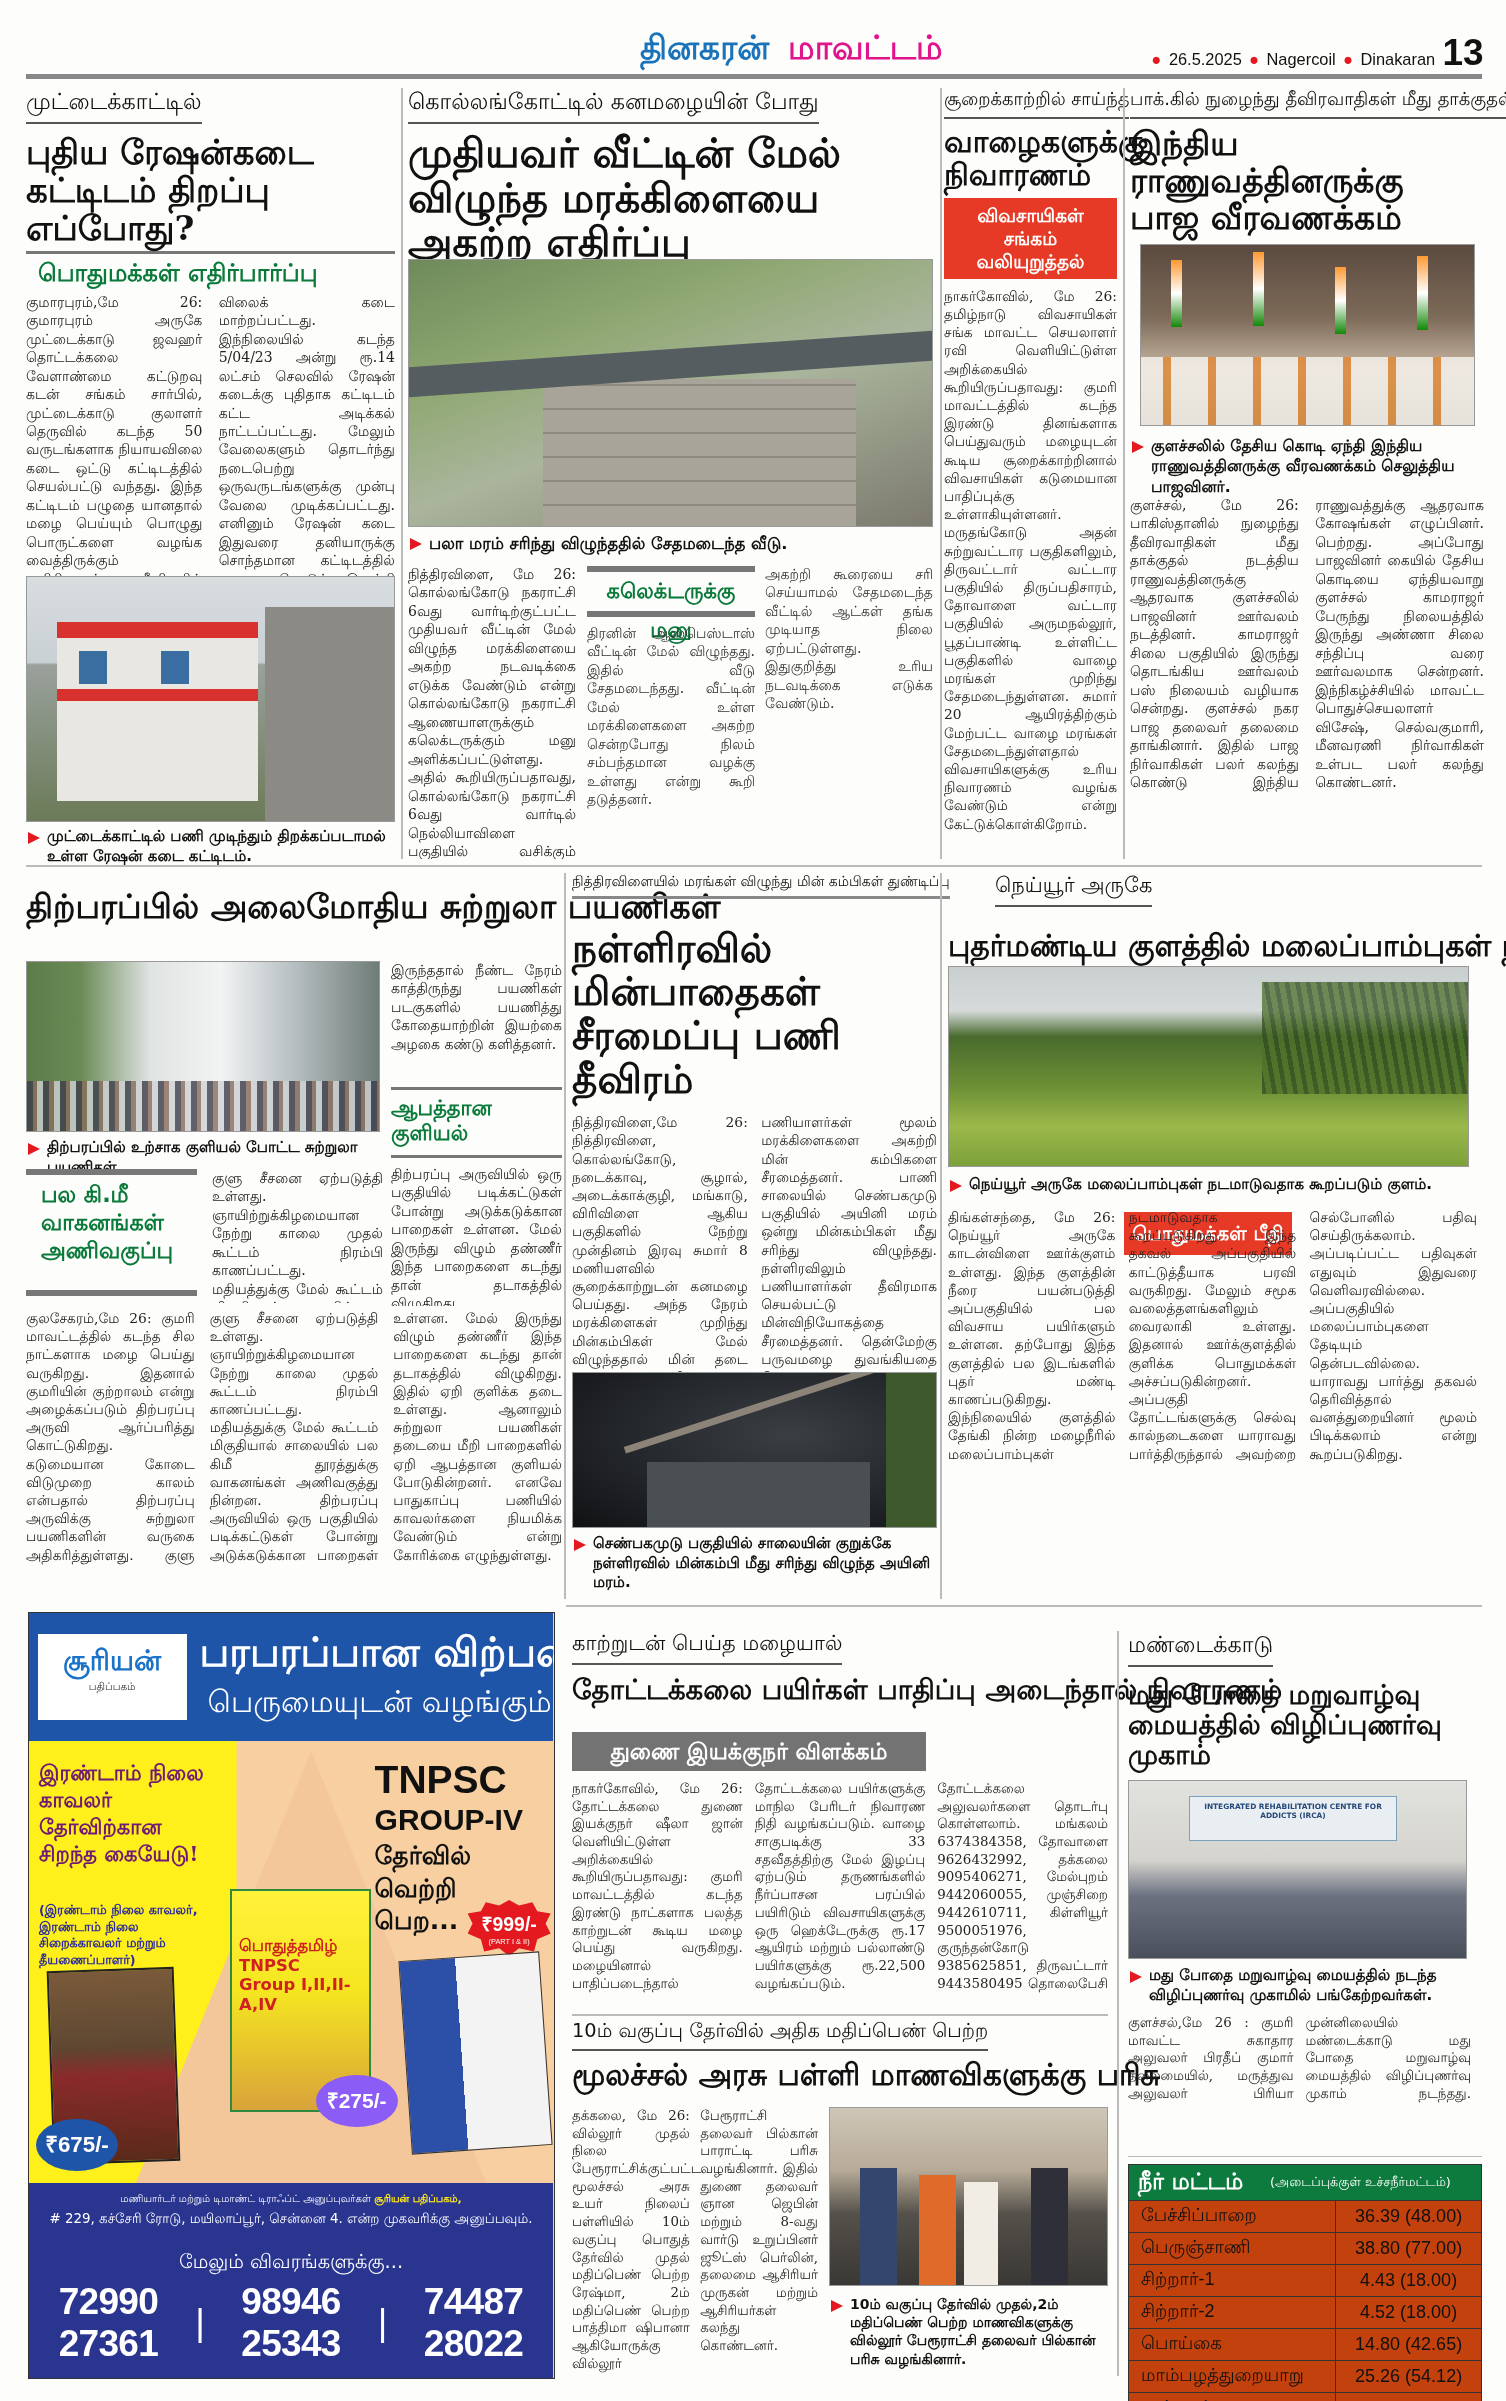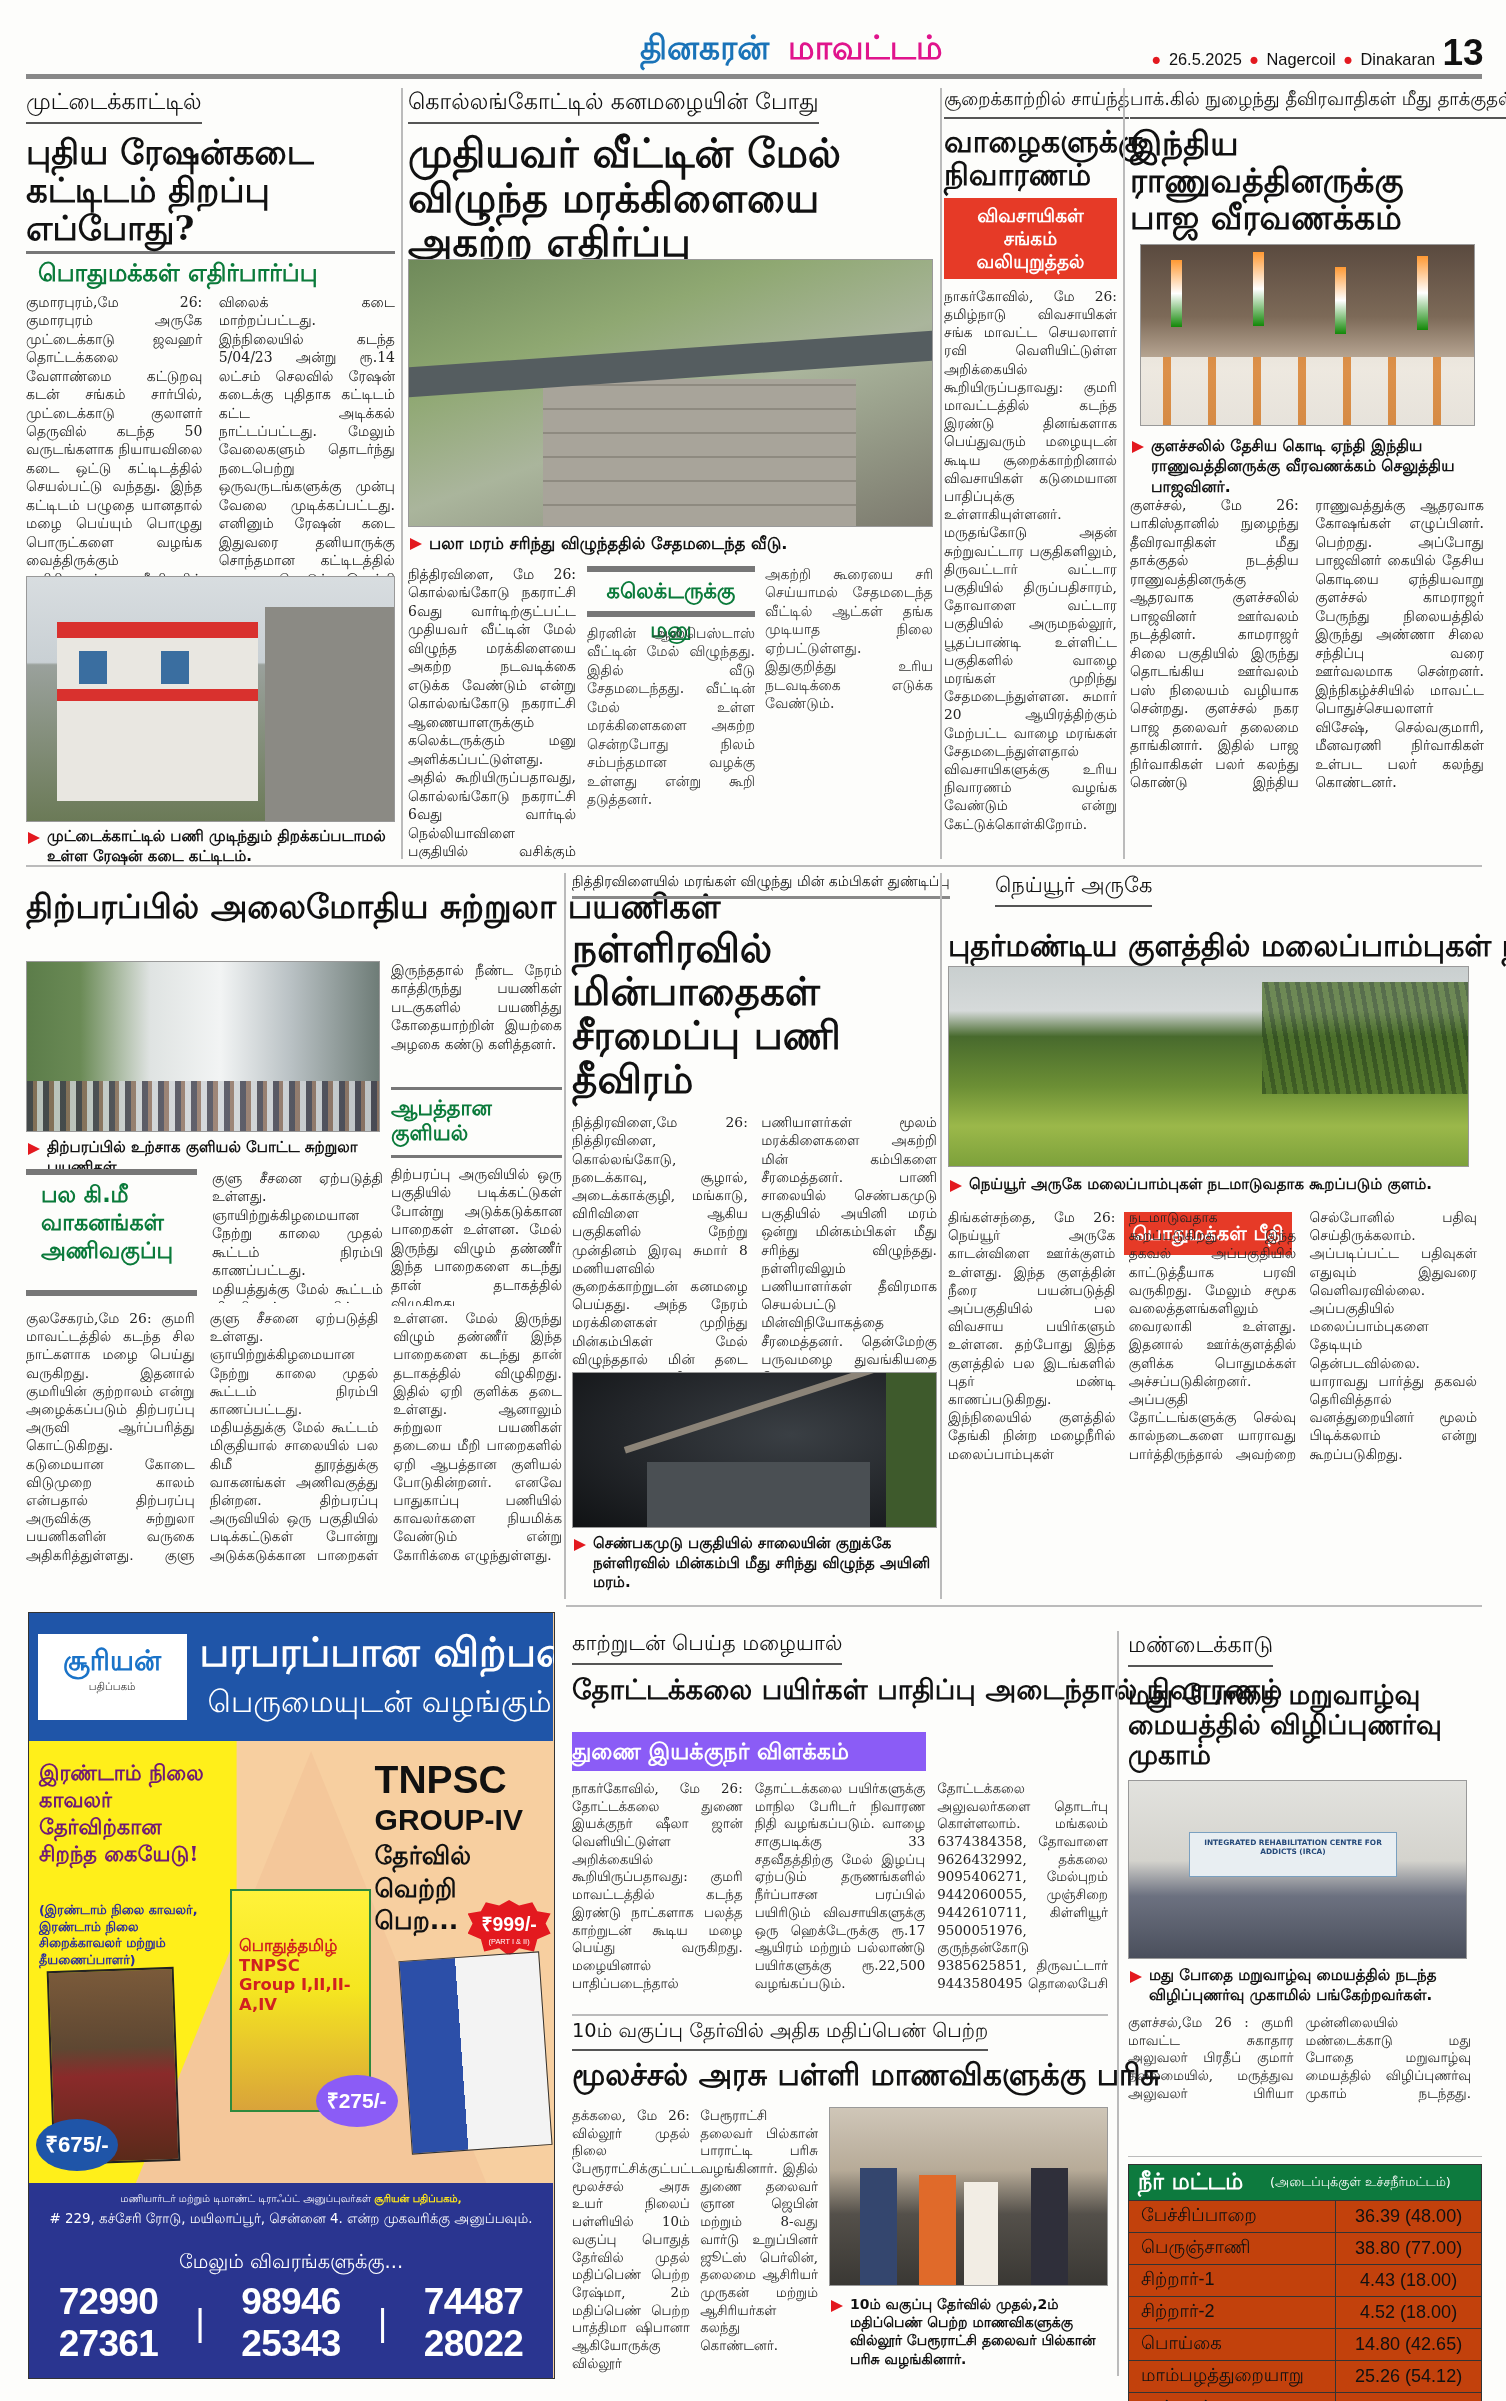--- a/index.html
+++ b/index.html
@@ -9,21 +9,21 @@
 .hl{font-family:"DejaVu Serif",serif;font-weight:bold;color:#111;line-height:1.12}
 .body{font-family:"DejaVu Serif",serif;font-size:15.6px;line-height:1.32;color:#222;text-align:justify;overflow:hidden}
 .cols2{column-count:2;column-gap:16.4px}
 .cap{font-family:"DejaVu Sans",sans-serif;font-size:16.4px;font-weight:bold;color:#111;line-height:1.3;padding-left:21px;position:relative}
 .cap:before{content:"";position:absolute;left:1.5px;top:4.5px;border-left:12px solid #e3191f;border-top:6.7px solid transparent;border-bottom:6.7px solid transparent}
 .vrule{position:absolute;width:1.5px;background:#bbb}
 .hrule{position:absolute;height:1.5px;background:#bbb}
 .photo{position:absolute;overflow:hidden;border:0.7px solid #999}
 .greenbox{color:#0a7a3a;font-family:"DejaVu Sans",sans-serif;font-weight:bold;text-align:center;border-top:6px solid #777;border-bottom:6px solid #777}
 .redtag{background:#e63a27;color:#fff;font-family:"DejaVu Sans",sans-serif;font-weight:bold;text-align:center}
-.bluetag{background:#8b5cf6;color:#fff;font-family:"DejaVu Sans",sans-serif;font-weight:bold;text-align:left}
+.bluetag{background:#737373;color:#fff;font-family:"DejaVu Sans",sans-serif;font-weight:bold;text-align:center}
 table.nm{border-collapse:collapse;width:100%;font-family:"Liberation Sans",sans-serif;font-size:18px}
 table.nm td{border:1.5px solid #333;background:#c2410c;padding:3px 12px;height:32px}
 table.nm td.v{text-align:center}
 </style>
 </head>
 <body>
 
 <div class="abs" style="left:0;top:0;width:1506px;height:80px;">
   <div class="abs" style="left:640px;top:28px;font-family:'DejaVu Sans',sans-serif;font-weight:bold;font-size:33px;">
     <span style="color:#1a73b8;">தினகரன்</span>
@@ -234,21 +234,21 @@
     <div style="position:absolute;left:201px;top:60px;width:37px;height:119px;background:#2f2f3a;"></div>
   </div>
   <div class="cap" style="position:absolute;top:276px;left:257px;width:279px;font-size:14px;">10ம் வகுப்பு தேர்வில் முதல்,2ம் மதிப்பெண் பெற்ற மாணவிகளுக்கு வில்லூர் பேரூராட்சி தலைவர் பில்கான் பரிசு வழங்கினார்.</div>
 </div>
 <div class="vrule" style="left:1117px;top:1631px;height:745px;"></div>
 
 <div class="abs" style="left:1128px;top:1631px;width:356px;height:484px;">
   <div class="kicker" style="font-size:22.3px;">மண்டைக்காடு</div>
   <div class="hl" style="font-size:27px;margin-top:13.4px;">மது போதை மறுவாழ்வு மையத்தில் விழிப்புணர்வு முகாம்</div>
   <div class="photo" style="left:0;top:149px;width:339px;height:179px;background:linear-gradient(180deg,#e2e2de 0%,#d4d3cd 45%,#6c7180 65%,#4a4f5c 100%);">
-    <div style="position:absolute;left:60px;top:15px;width:208px;height:45px;background:#e8eef2;border:1.5px solid #7aa0c0;font-size:7.4px;font-weight:bold;color:#264a7a;text-align:center;padding-top:4.5px;margin-top:36px;">INTEGRATED REHABILITATION CENTRE FOR ADDICTS (IRCA)</div>
+    <div style="position:absolute;left:60px;top:15px;width:208px;height:45px;background:#e8eef2;border:1.5px solid #7aa0c0;font-size:7.4px;font-weight:bold;color:#264a7a;text-align:center;padding-top:4.5px;">INTEGRATED REHABILITATION CENTRE FOR ADDICTS (IRCA)</div>
   </div>
   <div class="cap" style="position:absolute;top:335px;left:0;width:343px;font-size:15px;">மது போதை மறுவாழ்வு மையத்தில் நடந்த விழிப்புணர்வு முகாமில் பங்கேற்றவர்கள்.</div>
   <div class="body" style="position:absolute;top:383px;left:0;width:343px;height:101px;column-count:2;column-gap:12px;font-size:13.4px;">குளச்சல்,மே 26 : குமரி மாவட்ட சுகாதார அலுவலர் பிரதீப் குமார் தலைமையில், மருத்துவ அலுவலர் பிரியா முன்னிலையில் மண்டைக்காடு மது போதை மறுவாழ்வு மையத்தில் விழிப்புணர்வு முகாம் நடந்தது. குருந்தன்கோடு வட்டார மருத்துவ அலுவலர் கலந்து கொண்டார். மருத்துவ குழுவினரால் மது போதையின் தீமைகள் குறித்தும் உடலில் மதுவின் தாக்கம் பற்றிய விழிப்புணர்வு ஏற்படுத்தப்பட்டது.</div>
 </div>
 
 <div class="abs" style="left:1128px;top:2156px;width:354px;height:186px;border-top:1.5px solid #bbb;padding-top:7.4px;">
   <div style="background:#0d7a3e;color:#fff;display:flex;align-items:center;height:36px;padding:0 9px;border:1.5px solid #333;border-bottom:none;">
     <span style="font-family:'DejaVu Serif',serif;font-weight:bold;font-size:22.3px;">நீர் மட்டம்</span>
     <span style="font-size:12.7px;margin-left:27px;">(அடைப்புக்குள் உச்சநீர்மட்டம்)</span>
   </div>

